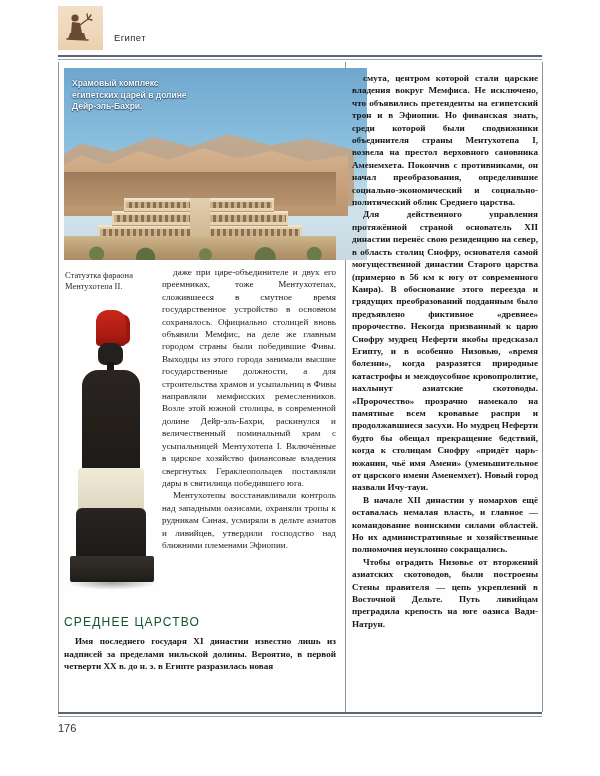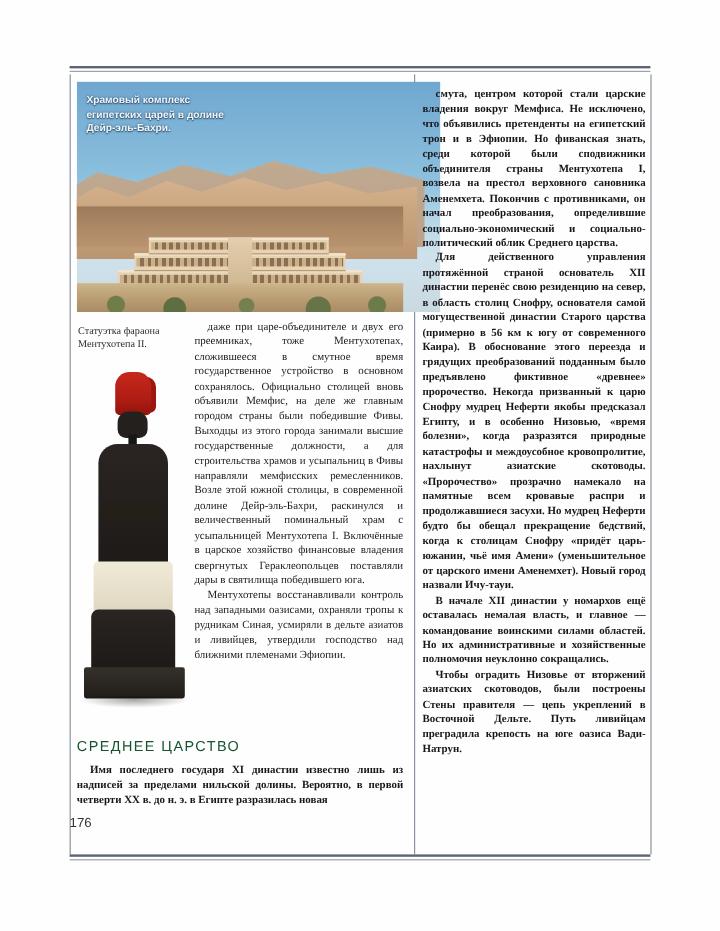--- a/index.html
+++ b/index.html
@@ -93,21 +93,21 @@
     left: 58px;
     top: 715.5px;
     width: 484px;
     height: 1px;
     background: #9aa2ae;
   }
 
   .folio {
     position: absolute;
     left: 58px;
-    top: 680px;
+    top: 722px;
     font-family: "Liberation Sans", "DejaVu Sans", sans-serif;
     font-size: 11px;
     color: #333;
   }
 
   
   .col-left {
     position: absolute;
     left: 64px;
     top: 68px;
@@ -323,20 +323,37 @@
     letter-spacing: 1.2px;
     margin: 12px 0 7px 0;
     color: #14532d;
   }
 </style>
 </head>
 <body>
 
 <div class="page">
 
+  <div class="runhead">
+    <div class="runhead-badge">
+      <svg width="45" height="44" viewBox="0 0 45 44" aria-hidden="true">
+        <g fill="none" stroke="#6b4a33" stroke-width="1.3" stroke-linecap="round">
+          <circle cx="17" cy="12" r="3.6" fill="#6b4a33" stroke="none"></circle>
+          <path d="M14 16 L13 27 L24 27 L22 17 Z" fill="#6b4a33" stroke="none"></path>
+          <path d="M12 27 L10 33 L28 33 L26 27 Z" fill="#6b4a33" stroke="none"></path>
+          <path d="M22 19 L30 13"></path>
+          <path d="M30 13 L29 8"></path>
+          <path d="M30 13 L33 9"></path>
+          <path d="M30 13 L34 14"></path>
+          <path d="M9 33 L30 34" stroke-width="1.6"></path>
+        </g>
+      </svg>
+    </div>
+    <div class="runhead-title">Египет</div>
+  </div>
 
   <div class="rule-top"></div>
   <div class="rule-top2"></div>
 
   <div class="col-rule left"></div>
   <div class="col-rule mid"></div>
   <div class="col-rule right"></div>
 
   <div class="col-left">
 

